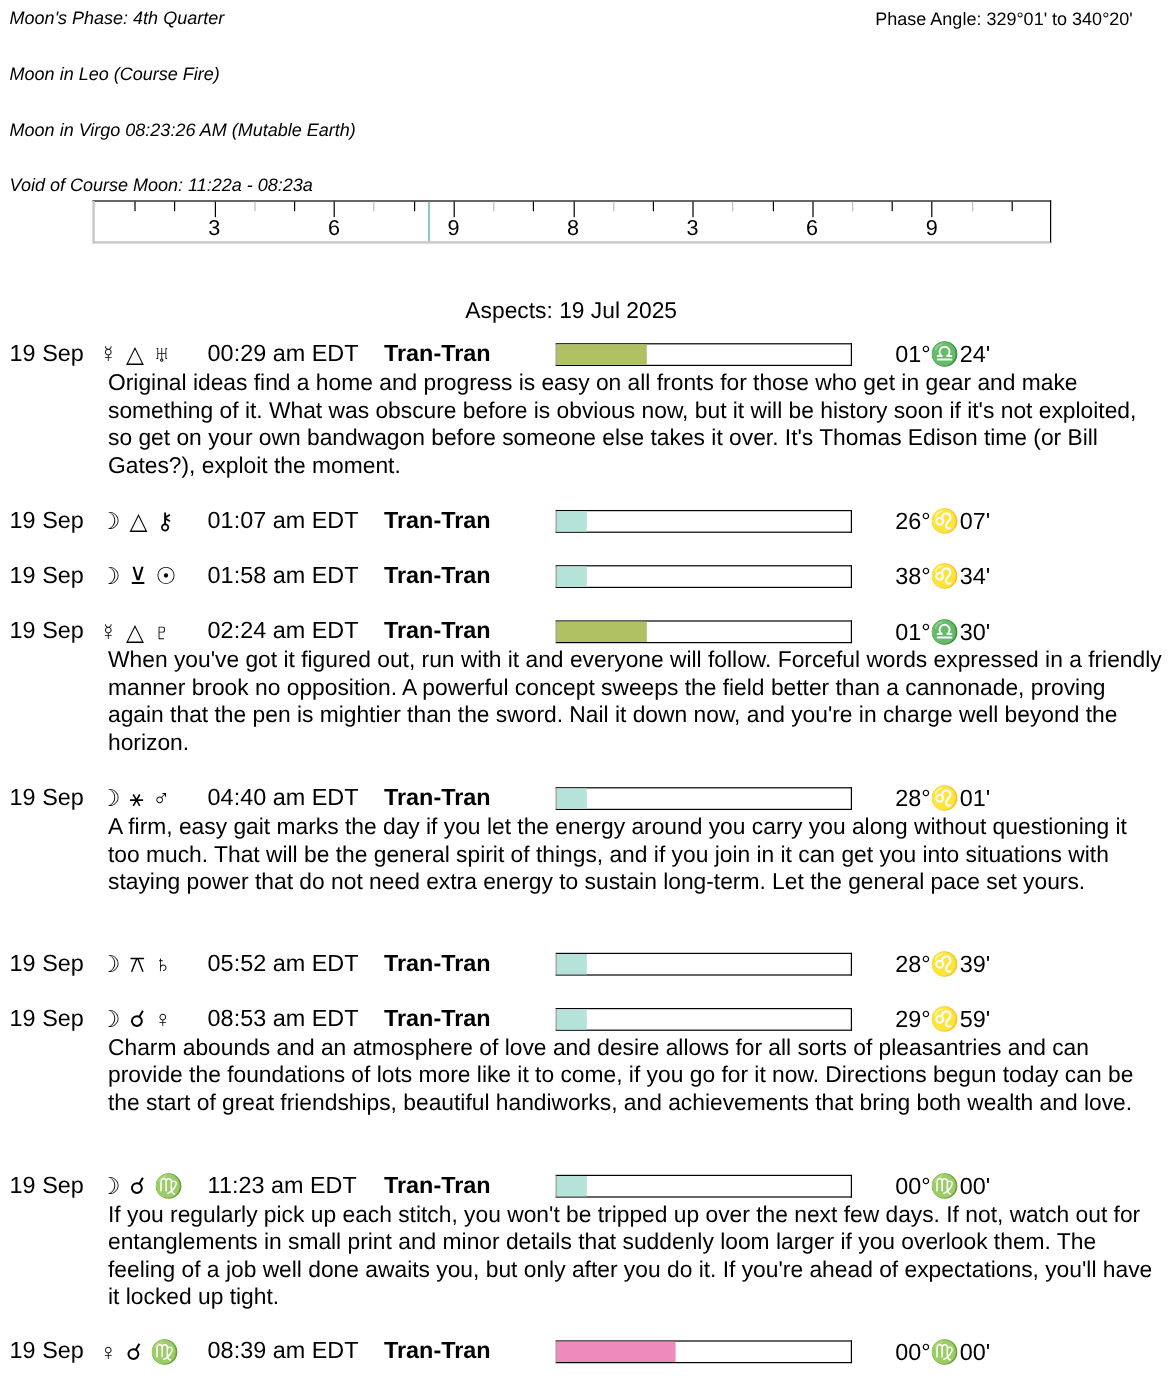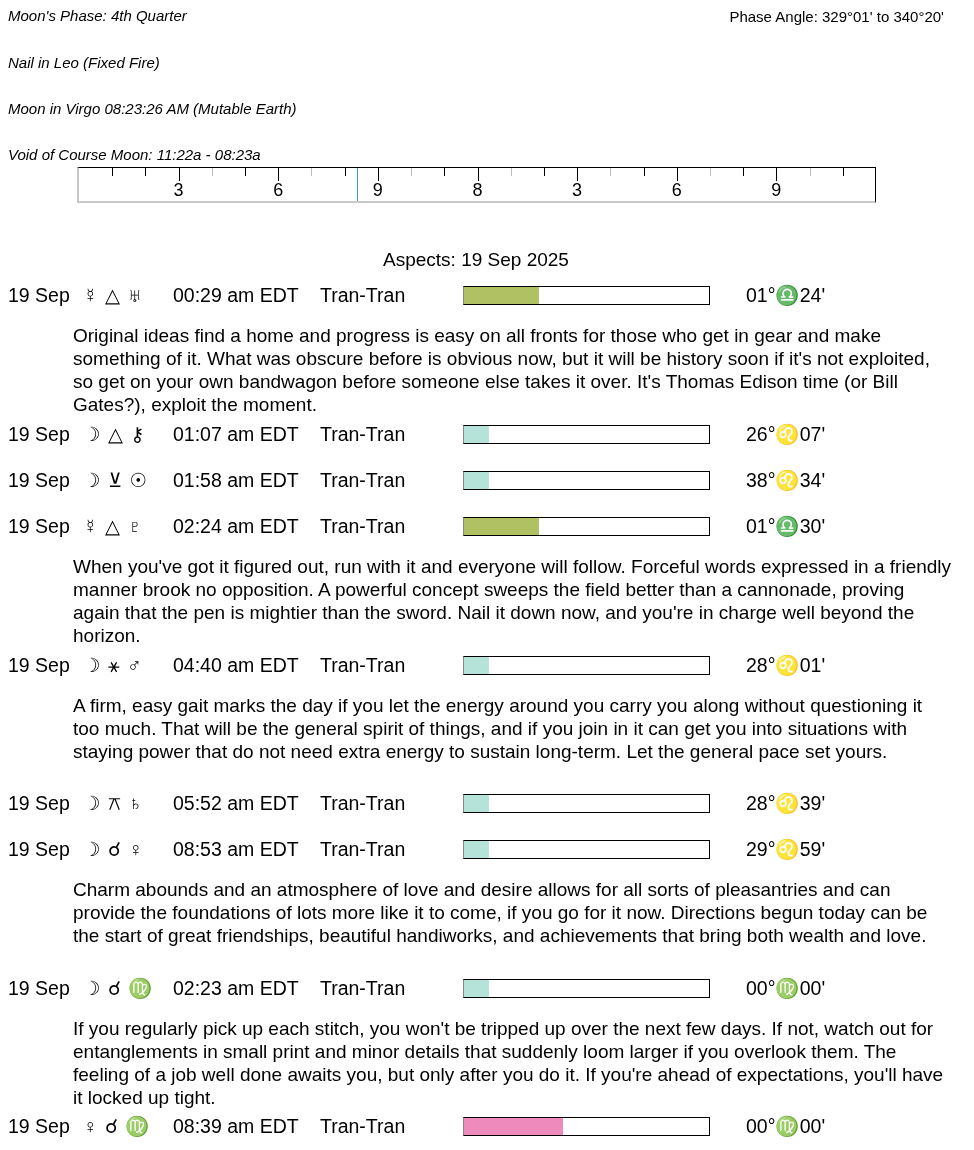--- a/index.html
+++ b/index.html
@@ -20,35 +20,35 @@
   .tick { position: absolute; top: 0; width: 1px; height: 8px; background: #000; }
   .tick.major { height: 13px; }
   .tick.grey { background: #bdbdbd; }
   .tick-label { position: absolute; top: 12px; font-size: 18px; transform: translateX(-50%); }
   .now-marker { position: absolute; top: 0; bottom: 0; width: 1px; background: #3aa6a6; }
   .aspects-title { left: 0; width: 952px; text-align: center; top: 249px; font-size: 19px; }
   .aspect-head { left: 8px; font-size: 19.5px; display: flex; }
   .aspect-head .date { width: 75px; }
   .aspect-head .glyphs { width: 90px; letter-spacing: 1px; }
   .aspect-head .time { width: 147px; }
-  .aspect-head .kind { width: 140px; }
+  .aspect-head .kind { width: 140px; font-weight: bold; }
   .bar {
     position: absolute; left: 463px; width: 247px; height: 19px;
     border: 1px solid #000; border-left-color: #888; background: #fff;
   }
   .bar-fill { position: absolute; left: 0; top: 0; bottom: 0; }
   .pos { left: 746px; font-size: 19.5px; }
-  .desc { position: absolute; left: 73px; width: 880px; font-size: 19px; line-height: 23px; white-space: normal; margin-top: 16px; }
+  .desc { position: absolute; left: 90px; width: 880px; font-size: 19px; line-height: 23px; white-space: normal; }
 </style>
 </head>
 <body>
 
 <div class="abs info-line" style="top:7px">Moon's Phase:  4th Quarter</div>
 <div class="abs phase-angle">Phase Angle:  329°01' to 340°20'</div>
-<div class="abs info-line" style="top:54px">Nail in Leo   (Fixed Fire)</div>
+<div class="abs info-line" style="top:54px">Moon in Leo   (Course Fire)</div>
 <div class="abs info-line" style="top:100px">Moon in Virgo 08:23:26 AM  (Mutable Earth)</div>
 <div class="abs info-line" style="top:146px">Void of Course Moon:  11:22a -  08:23a</div>
 
 <div class="ruler" id="ruler">
   <div class="now-marker" id="marker" style="left: 277.954px; background: rgb(58, 166, 166);"></div>
 <div class="tick" style="left: 33.2083px;"></div>
     <div class="tick" style="left: 66.4167px;"></div>
     <div class="tick major" style="left: 99.625px;"></div>
     <div class="tick-label" style="left: 99.625px;">3</div>
     <div class="tick grey" style="left: 132.833px;"></div>
@@ -72,21 +72,21 @@
     <div class="tick major" style="left: 597.75px;"></div>
     <div class="tick-label" style="left: 597.75px;">6</div>
     <div class="tick grey" style="left: 630.958px;"></div>
     <div class="tick" style="left: 664.167px;"></div>
     <div class="tick major" style="left: 697.375px;"></div>
     <div class="tick-label" style="left: 697.375px;">9</div>
     <div class="tick grey" style="left: 730.583px;"></div>
     <div class="tick" style="left: 763.792px;"></div>
   </div>
 
-<div class="abs aspects-title">Aspects: 19 Sep 2025</div>
+<div class="abs aspects-title">Aspects: 19 Jul 2025</div>
 
 <div id="aspects">
     <div>
       <div class="abs aspect-head" style="top:284px">
          <span class="date">19 Sep</span>
          <span class="glyphs">☿ △ ♅</span>
          <span class="time">00:29 am EDT</span>
          <span class="kind">Tran-Tran</span>
        </div>
        <div class="bar" style="top:286px">
@@ -167,21 +167,21 @@
        <div class="bar" style="top:840px">
          <div class="bar-fill" style="width:25px;background:#b5e3da"></div>
        </div>
        <div class="abs pos" style="top:838px">29°♌59'</div>
       <div class="desc" style="top:862px">Charm abounds and an atmosphere of love and desire allows for all sorts of pleasantries and can provide the foundations of lots more like it to come, if you go for it now. Directions begun today can be the start of great friendships, beautiful handiworks, and achievements that bring both wealth and love.</div>
     </div>
     <div>
       <div class="abs aspect-head" style="top:977px">
          <span class="date">19 Sep</span>
          <span class="glyphs">☽ ☌ ♍</span>
-         <span class="time">02:23 am EDT</span>
+         <span class="time">11:23 am EDT</span>
          <span class="kind">Tran-Tran</span>
        </div>
        <div class="bar" style="top:979px">
          <div class="bar-fill" style="width:25px;background:#b5e3da"></div>
        </div>
        <div class="abs pos" style="top:977px">00°♍00'</div>
       <div class="desc" style="top:1001px">If you regularly pick up each stitch, you won't be tripped up over the next few days. If not, watch out for entanglements in small print and minor details that suddenly loom larger if you overlook them. The feeling of a job well done awaits you, but only after you do it. If you're ahead of expectations, you'll have it locked up tight.</div>
     </div>
     <div>
       <div class="abs aspect-head" style="top:1115px">

